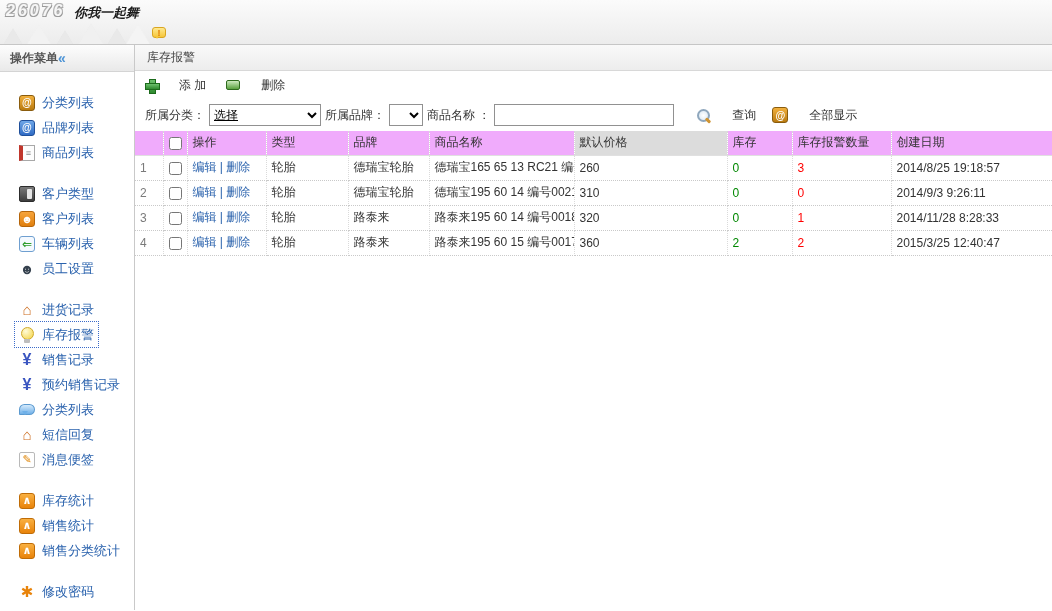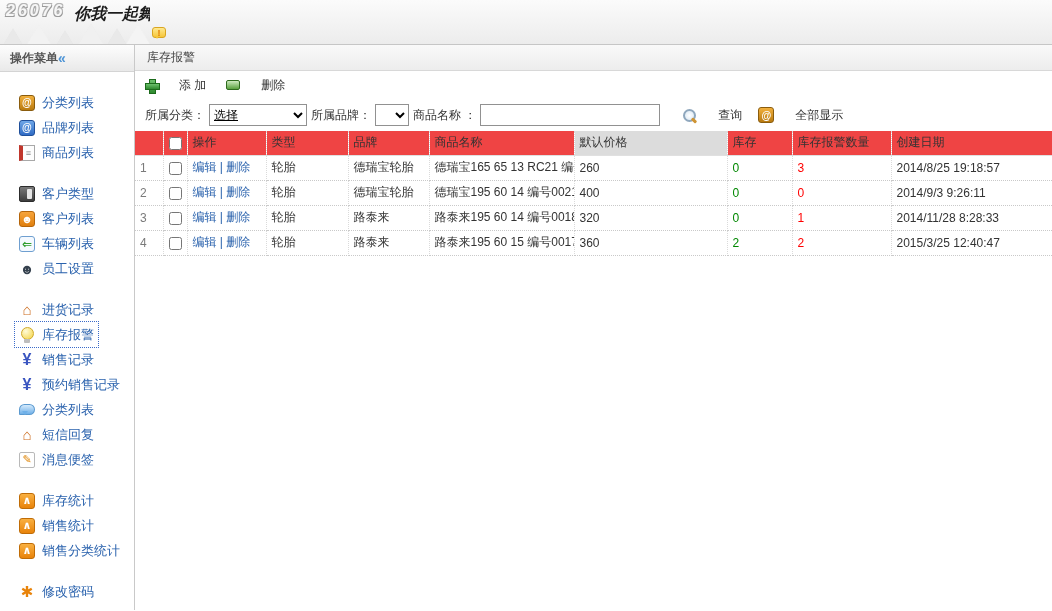--- a/index.html
+++ b/index.html
@@ -17,21 +17,21 @@
   .logo { position:absolute; left:0; top:0; width:150px; height:44px; overflow:hidden; }
   .tri { position:absolute; width:0; height:0;
     border-left:13px solid transparent; border-right:13px solid transparent;
     border-bottom:22px solid #e9e9e9; filter:drop-shadow(0 1px 0 #c9c9c9); }
   .tri.t1{left:0;bottom:-6px} .tri.t2{left:26px;bottom:-2px;border-bottom-color:#f2f2f2}
   .tri.t3{left:52px;bottom:-8px} .tri.t4{left:78px;bottom:-1px;border-bottom-color:#f0f0f0}
   .tri.t5{left:104px;bottom:-6px} .tri.t6{left:125px;bottom:-2px;border-bottom-color:#f4f4f4}
   .counter { position:absolute; left:6px; top:2px; font-size:16px; font-weight:bold;
     font-style:italic; letter-spacing:3px; color:#f6f6f6;
     text-shadow:-1px -1px 0 #b3b3b3,1px -1px 0 #b3b3b3,-1px 1px 0 #9a9a9a,1px 1px 0 #9a9a9a; }
-  .slogan { position:absolute; left:74px; top:4px; font-size:16px; font-weight:bold;
+  .slogan { position:absolute; left:74px; top:4px; font-size:13px; font-weight:bold;
     font-style:italic; color:#1c1c1c; white-space:nowrap; }
   .bubble { position:absolute; left:152px; top:27px; width:14px; height:11px;
     background:linear-gradient(#ffe98f,#f6c63a); border:1px solid #d9a520;
     border-radius:3px; color:#e07c00; font-size:9px; font-weight:bold;
     text-align:center; line-height:10px; }
   .bubble::after { content:""; position:absolute; left:2px; bottom:-4px;
     border:2px solid transparent; border-top:3px solid #f6c63a; }
   .page-title { position:absolute; left:200px; top:9px; font-size:20px;
     font-weight:bold; color:#151515; letter-spacing:1px; }
 
@@ -101,37 +101,37 @@
     height:13px; background:linear-gradient(#6cc06c,#2e8a2e); border:1px solid #1c6b1c; }
   .add-icon::after { content:""; position:absolute; top:4px; left:0; height:5px;
     width:13px; background:linear-gradient(#6cc06c,#2e8a2e); border:1px solid #1c6b1c; }
   .delete-icon { width:14px; height:10px; border-radius:2px;
     background:linear-gradient(#cdeabf,#5aa23f); border:1px solid #2e6b1e; }
   .filter-row { height:32px; flex:0 0 32px; display:flex; align-items:center;
     padding-left:10px; }
   .filter-row label { color:#333; }
   select,input[type=text] { height:22px; border:1px solid #919191; background:#fff;
     font-family:inherit; font-size:12px; margin:0 4px; }
-  .sel-category { width:98px;text-decoration:underline; }
+  .sel-category { width:112px;text-decoration:underline; }
   .sel-brand { width:34px; }
   .inp-name { width:180px; }
   .search-btn { margin-left:18px; }
   .showall-btn { margin-left:16px; }
   .search-icon { width:15px; height:15px; position:relative; }
   .search-icon::before { content:""; position:absolute; left:1px; top:1px; width:9px;
     height:9px; border:2px solid #8fa7bd; border-radius:50%;
     background:radial-gradient(#ffffff,#d8e6f2); }
   .search-icon::after { content:""; position:absolute; right:0; bottom:1px; width:6px;
     height:3px; background:#cf9433; border-radius:1px; transform:rotate(45deg); }
 
   
   .table-wrap { flex:1; overflow:hidden; }
   table { width:100%; border-collapse:collapse; table-layout:fixed; font-size:12px; }
   th { height:24px; padding:0 5px; text-align:left; font-weight:normal; color:#333;
-    background:#ef4444; border-bottom:1px solid #e0e0e0;
+    background:#f0abfc; border-bottom:1px solid #e0e0e0;
     border-right:1px dotted #d8d8d8; white-space:nowrap; overflow:hidden; }
   th.highlight { background:#dcdcdc; }
   th:last-child { border-right:none; }
   td { height:25px; padding:0 5px; border-bottom:1px dotted #c9c9c9;
     border-right:1px dotted #dadada; white-space:nowrap; overflow:hidden; }
   td:last-child { border-right:none; }
   td.rownum { color:#7a7a7a; }
   td.op a { color:var(--link); text-decoration:none; cursor:pointer; }
   td.op .sep { color:var(--link); }
   td.stock { color:var(--green); }
@@ -323,21 +323,21 @@
               <td class="alert">3</td>
               <td>2014/8/25 19:18:57</td>
             </tr>
             <tr>
               <td class="rownum">2</td>
               <td><input type="checkbox" style=""></td>
               <td class="op"><a>编辑</a><span class="sep"> | </span><a>删除</a></td>
               <td>轮胎</td>
               <td>德瑞宝轮胎</td>
               <td>德瑞宝195 60 14 编号0021</td>
-              <td>400</td>
+              <td>310</td>
               <td class="stock">0</td>
               <td class="alert">0</td>
               <td>2014/9/3 9:26:11</td>
             </tr>
             <tr>
               <td class="rownum">3</td>
               <td><input type="checkbox" style=""></td>
               <td class="op"><a>编辑</a><span class="sep"> | </span><a>删除</a></td>
               <td>轮胎</td>
               <td>路泰来</td>

